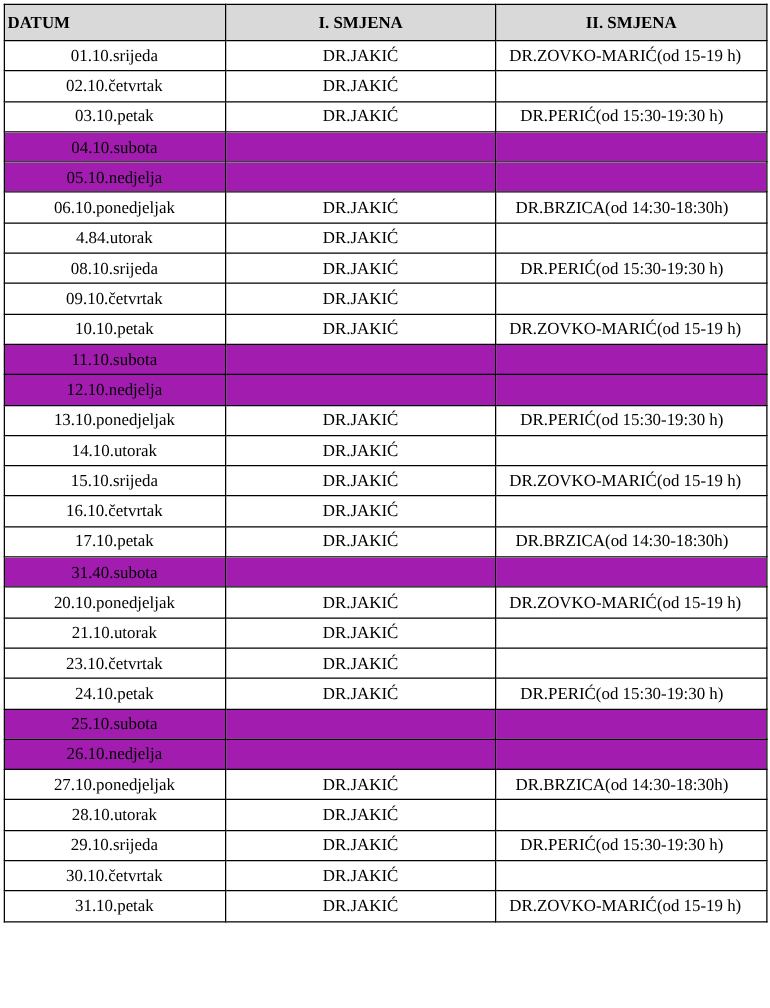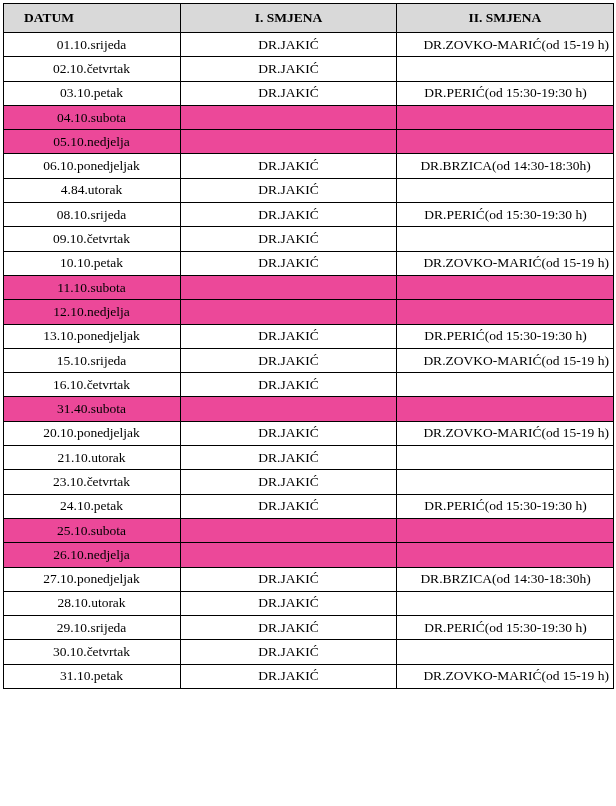--- a/index.html
+++ b/index.html
@@ -18,27 +18,27 @@
     font-size: 13.5px;
     white-space: nowrap;
     overflow: hidden;
   }
   table.schedule th {
     height: 28px;
     background: #d9d9d9;
     font-weight: bold;
     text-align: center;
   }
-  table.schedule th.col-date { text-align: left; padding-left: 20px; }
+  table.schedule th.col-date { text-align: left; padding-left: 2px; }
   table.schedule td { height: 23.3px; }
   table.schedule td.date { font-weight: normal; text-align: center; padding-left: 4px; }
   table.schedule td.shift { text-align: center; margin-left: 39px; }
-  table.schedule td.shift2 { text-align: right; padding-right: 4px; }
+  table.schedule td.shift2 { text-align: right; padding-right: 20px; }
   table.schedule td.shift2.center { text-align: center; }
-  tr.weekend td { background: #ec4899; }
+  tr.weekend td { background: #a21caf; }
 </style>
 </head>
 <body>
 
 <table class="schedule">
   <colgroup>
     <col style="width:177px">
     <col style="width:216px">
     <col style="width:217px">
   </colgroup>
@@ -109,28 +109,38 @@
         <td class="date">12.10.nedjelja</td>
         <td class="shift"></td>
         <td class="shift2"></td>
       </tr>
       <tr>
         <td class="date">13.10.ponedjeljak</td>
         <td class="shift">DR.JAKIĆ</td>
         <td class="shift2 center">DR.PERIĆ(od 15:30-19:30 h)</td>
       </tr>
       <tr>
+        <td class="date">14.10.utorak</td>
+        <td class="shift">DR.JAKIĆ</td>
+        <td class="shift2"></td>
+      </tr>
+      <tr>
         <td class="date">15.10.srijeda</td>
         <td class="shift">DR.JAKIĆ</td>
         <td class="shift2">DR.ZOVKO-MARIĆ(od 15-19 h)</td>
       </tr>
       <tr>
         <td class="date">16.10.četvrtak</td>
         <td class="shift">DR.JAKIĆ</td>
         <td class="shift2"></td>
+      </tr>
+      <tr>
+        <td class="date">17.10.petak</td>
+        <td class="shift">DR.JAKIĆ</td>
+        <td class="shift2 center">DR.BRZICA(od 14:30-18:30h)</td>
       </tr>
       <tr class="weekend">
         <td class="date">31.40.subota</td>
         <td class="shift"></td>
         <td class="shift2"></td>
       </tr>
       <tr>
         <td class="date">20.10.ponedjeljak</td>
         <td class="shift">DR.JAKIĆ</td>
         <td class="shift2">DR.ZOVKO-MARIĆ(od 15-19 h)</td>

